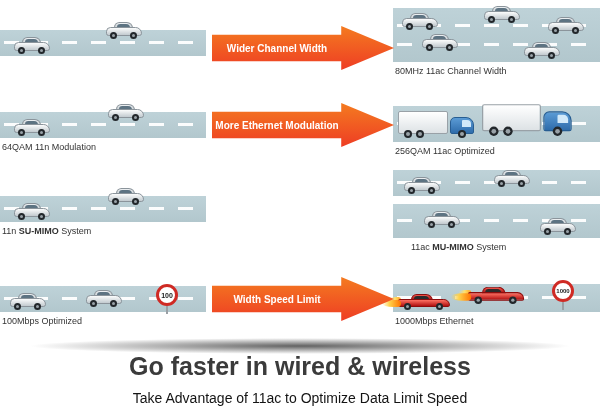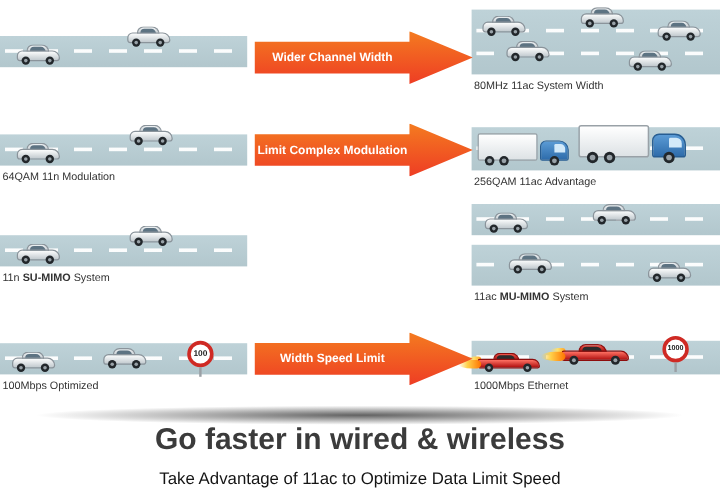--- a/index.html
+++ b/index.html
@@ -137,61 +137,61 @@
       <i class="bd"></i>
       <b class="w wr"></b>
       <b class="w wf"></b>
     </div>
   <div class="car" style="left:524px;top:41px">
       <i class="rf"></i>
       <i class="bd"></i>
       <b class="w wr"></b>
       <b class="w wf"></b>
     </div>
-  <div class="lbl" style="left:395px;top:66px"><span>80MHz 11ac System Width</span><b></b><span></span></div>
+  <div class="lbl" style="left:395px;top:66px"><span>80MHz 11ac Channel Width</span><b></b><span></span></div>
 
   <div class="road" style="left:0;top:112px;width:206px;height:26px">
       <i class="dash" style="top:11px"></i>
     </div>
   <div class="car" style="left:14px;top:118px">
       <i class="rf"></i>
       <i class="bd"></i>
       <b class="w wr"></b>
       <b class="w wf"></b>
     </div>
   <div class="car" style="left:108px;top:103px">
       <i class="rf"></i>
       <i class="bd"></i>
       <b class="w wr"></b>
       <b class="w wf"></b>
     </div>
   <div class="lbl" style="left:2px;top:142px"><span>64QAM 11n Modulation</span><b></b><span></span></div>
 
   <div class="arrow" style="top:103px">
-      <span>Limit Complex Modulation</span>
+      <span>More Ethernet Modulation</span>
     </div>
 
   <div class="road" style="left:393px;top:106px;width:207px;height:36px">
       <i class="dash" style="top:16px"></i>
     </div>
   <div class="truck" style="left:398px;top:108px">
       <i class="box"></i>
       <i class="cab"></i>
       <b class="w" style="left:6px"></b>
       <b class="w" style="left:18px"></b>
       <b class="w" style="left:60px"></b>
     </div>
   <div class="truck" style="left:482px;top:106px;transform:scale(1.18);transform-origin:left bottom">
       <i class="box"></i>
       <i class="cab"></i>
       <b class="w" style="left:6px"></b>
       <b class="w" style="left:18px"></b>
       <b class="w" style="left:60px"></b>
     </div>
-  <div class="lbl" style="left:395px;top:146px"><span>256QAM 11ac Advantage</span><b></b><span></span></div>
+  <div class="lbl" style="left:395px;top:146px"><span>256QAM 11ac Optimized</span><b></b><span></span></div>
 
   <div class="road" style="left:0;top:196px;width:206px;height:26px">
       <i class="dash" style="top:11px"></i>
     </div>
   <div class="car" style="left:14px;top:202px">
       <i class="rf"></i>
       <i class="bd"></i>
       <b class="w wr"></b>
       <b class="w wf"></b>
     </div>
@@ -227,21 +227,21 @@
       <i class="bd"></i>
       <b class="w wr"></b>
       <b class="w wf"></b>
     </div>
   <div class="car" style="left:540px;top:217px">
       <i class="rf"></i>
       <i class="bd"></i>
       <b class="w wr"></b>
       <b class="w wf"></b>
     </div>
-  <div class="lbl" style="left:395px;top:242px"><span>11ac </span><b>MU-MIMO</b><span> System</span></div>
+  <div class="lbl" style="left:411px;top:242px"><span>11ac </span><b>MU-MIMO</b><span> System</span></div>
 
   <div class="road" style="left:0;top:286px;width:206px;height:26px">
       <i class="dash" style="top:11px"></i>
     </div>
   <div class="car" style="left:10px;top:292px">
       <i class="rf"></i>
       <i class="bd"></i>
       <b class="w wr"></b>
       <b class="w wf"></b>
     </div>

